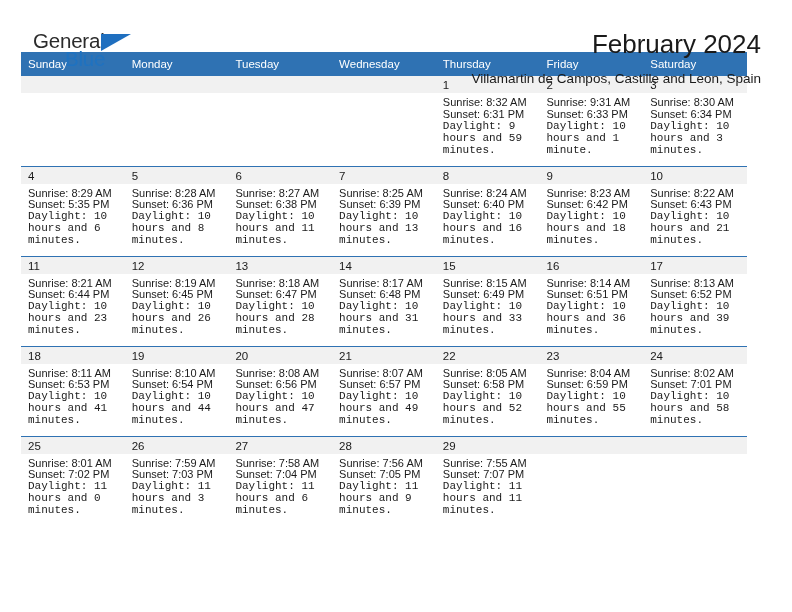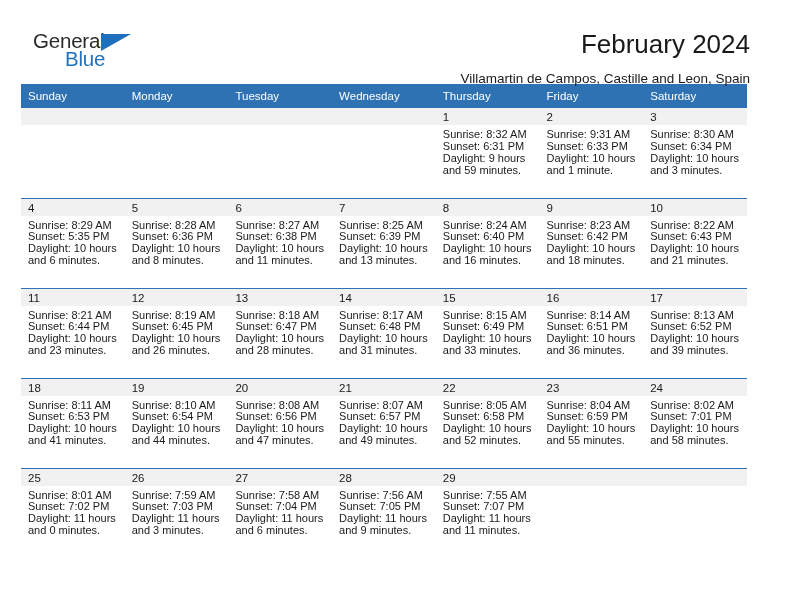--- a/index.html
+++ b/index.html
@@ -17,22 +17,22 @@
     height: 612px;
     position: relative;
     padding: 0;
   }
 
   
   .top {
     display: flex;
     align-items: flex-start;
     justify-content: space-between;
-    padding: 28px 42px 0 33px;
-    height: 84px;
+    padding: 28px 31px 0 33px;
+    height: 52px;
   }
   .logo {
     position: relative;
     width: 112px;
     height: 46px;
     flex: 0 0 auto;
   }
   .logo-general {
     font-size: 20.5px;
     color: #2b2b2b;
@@ -121,21 +121,21 @@
     color: #1a1a1a;
     line-height: 16px;
   }
   .cell-body {
     padding: 4px 6px 0 7px;
     font-size: 11px;
     line-height: 11.9px;
     color: #1a1a1a;
   }
   .cell-body div { white-space: nowrap; }
-  .cell-body .wrap { white-space: normal; }
+  .cell-body .wrap { white-space: normal; font-family: Liberation Mono, monospace; }
 </style>
 </head>
 <body>
 
 <div class="page">
 
   <div class="top">
     <div class="logo">
       <span class="logo-general">General</span>
       <span class="logo-tri"></span>

